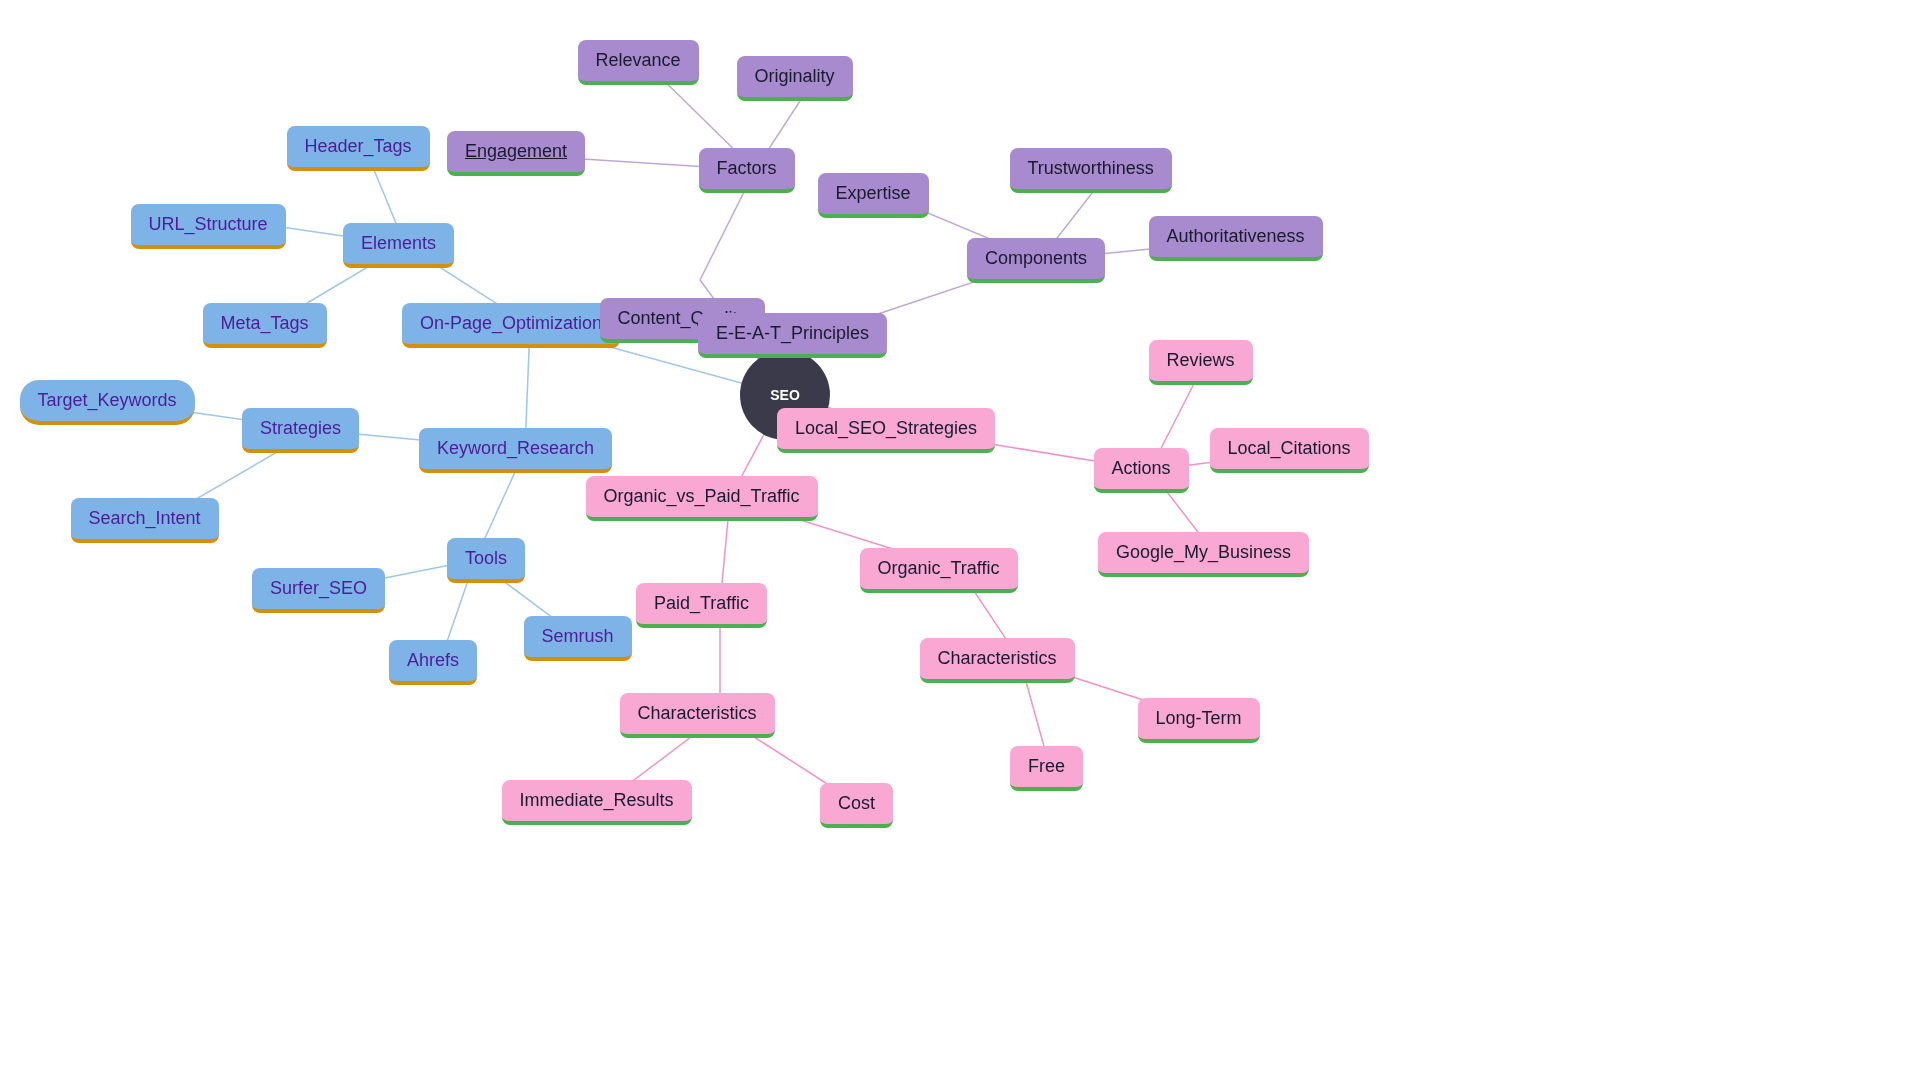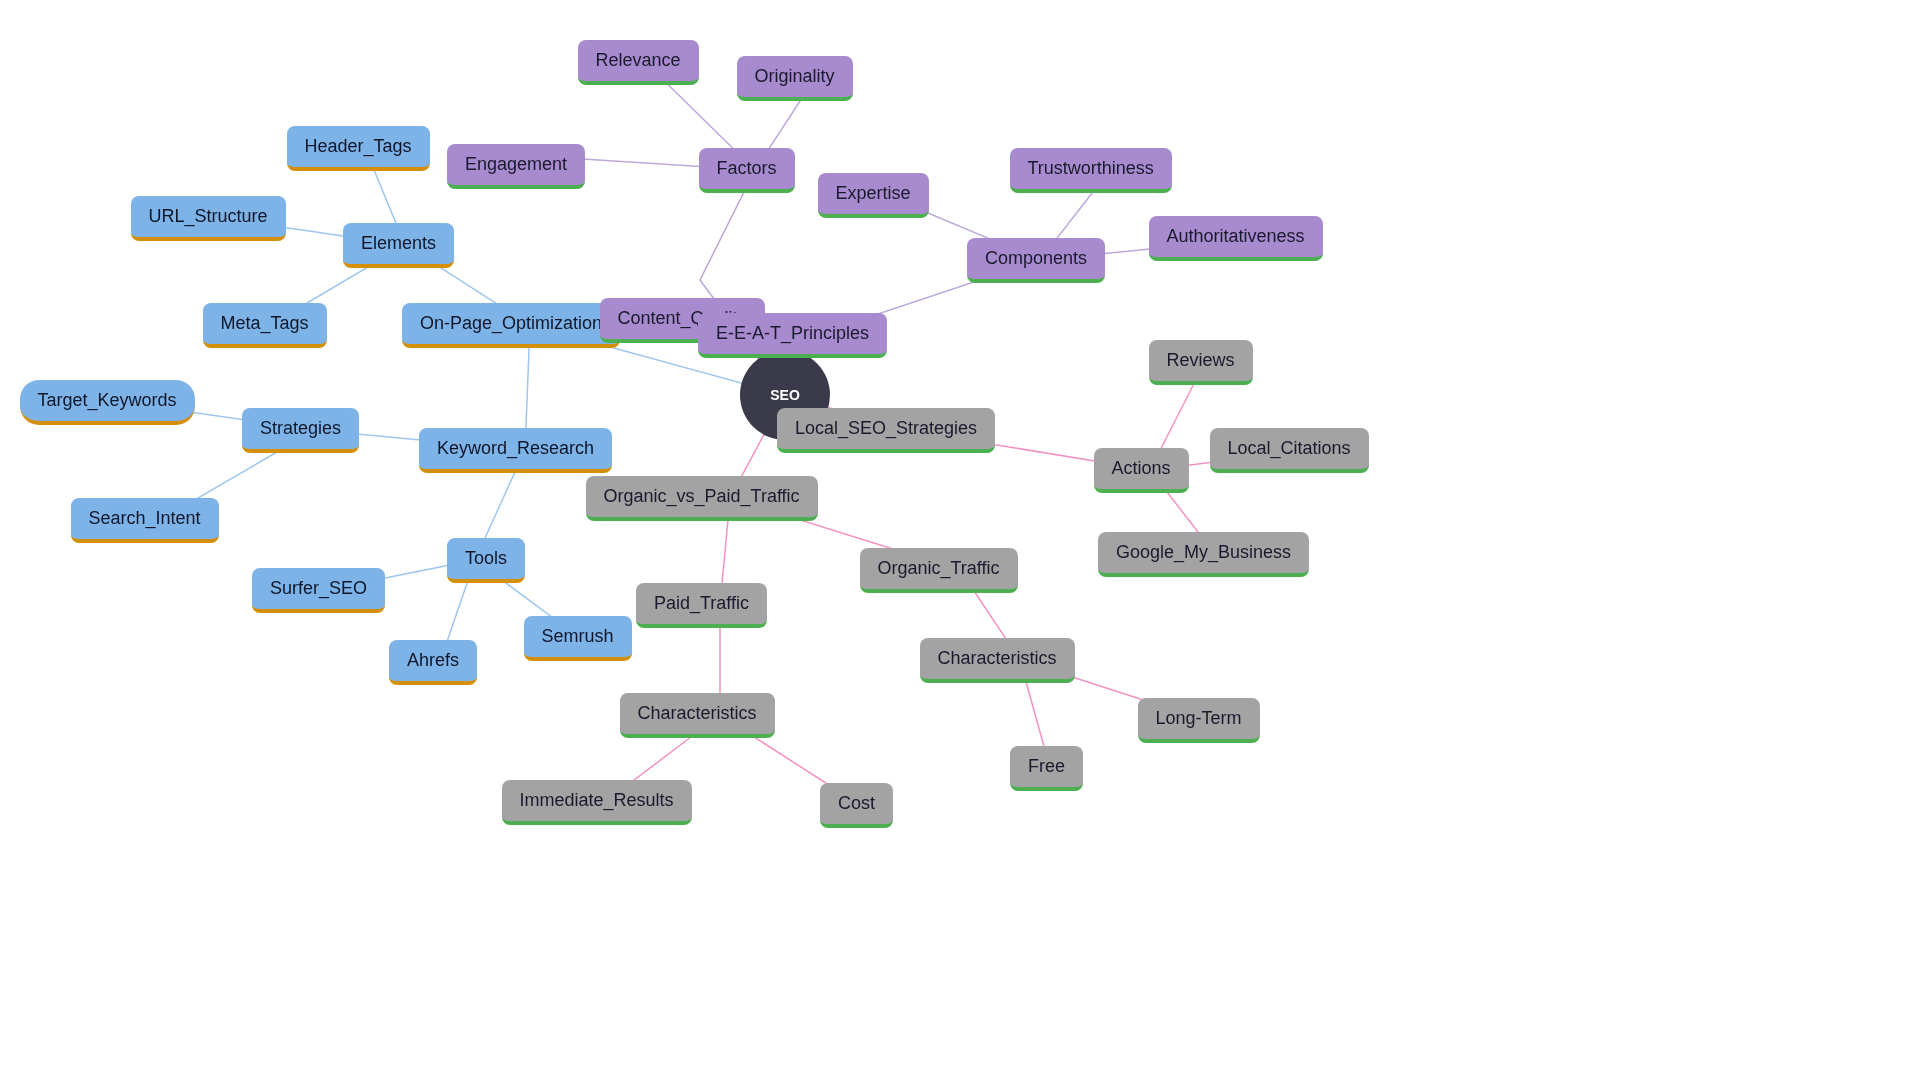--- a/index.html
+++ b/index.html
@@ -38,32 +38,32 @@
       height: 90px;
       display: flex;
       align-items: center;
       justify-content: center;
       font-size: 14px;
       font-weight: bold;
     }
     
     .blue {
       background: #7eb3e8;
-      color: #0f172a;
+      color: #4c1d95;
       border-bottom-color: #d4900a;
     }
     
     .purple {
       background: #a78bce;
       color: #1a1a2e;
       border-bottom-color: #4caf50;
     }
     
     .pink {
-      background: #a3a3a3;
+      background: #f9a8d4;
       color: #1a1a2e;
       border-bottom-color: #4caf50;
       text-align: center;
     }
   </style>
 </head>
 <body>
 
 <svg id="mind-map">
   <defs>
@@ -106,35 +106,35 @@
     <line x1="720" y1="715" x2="860" y2="805" stroke="#f06db0" stroke-width="1.5" opacity="0.75"></line>
     <line x1="960" y1="570" x2="1020" y2="660" stroke="#f06db0" stroke-width="1.5" opacity="0.75"></line>
     <line x1="1020" y1="660" x2="1205" y2="720" stroke="#f06db0" stroke-width="1.5" opacity="0.75"></line>
     <line x1="1020" y1="660" x2="1050" y2="768" stroke="#f06db0" stroke-width="1.5" opacity="0.75"></line>
   </svg>
 
 <div class="node-center" style="left: 740px; top: 350px;">SEO</div>
 <div class="node-label blue" style="left: 402px; top: 303px;">On-Page_Optimization</div>
 <div class="node-label blue" style="left: 343px; top: 223px;">Elements</div>
 <div class="node-label blue" style="left: 286.5px; top: 126px;">Header_Tags</div>
-<div class="node-label blue" style="left: 130.5px; top: 196px;">URL_Structure</div>
+<div class="node-label blue" style="left: 130.5px; top: 204px;">URL_Structure</div>
 <div class="node-label blue" style="left: 202.5px; top: 303px;">Meta_Tags</div>
 <div class="node-label blue" style="left: 419px; top: 428px;">Keyword_Research</div>
 <div class="node-label blue" style="left: 242px; top: 408px;">Strategies</div>
 <div class="node-label blue" style="left: 19.5px; top: 380px; border-radius: 19px;">Target_Keywords</div>
 <div class="node-label blue" style="left: 70.5px; top: 498px;">Search_Intent</div>
 <div class="node-label blue" style="left: 447px; top: 538px; text-align: center;">Tools</div>
 <div class="node-label blue" style="left: 252px; top: 568px;">Surfer_SEO</div>
 <div class="node-label blue" style="left: 389px; top: 640px;">Ahrefs</div>
 <div class="node-label blue" style="left: 523.5px; top: 616px;">Semrush</div>
 <div class="node-label purple" style="left: 599.5px; top: 258px; margin-top: 40px;">Content_Quality</div>
 <div class="node-label purple" style="left: 698.5px; top: 148px;">Factors</div>
 <div class="node-label purple" style="left: 577.5px; top: 40px;">Relevance</div>
 <div class="node-label purple" style="left: 736.5px; top: 56px;">Originality</div>
-<div class="node-label purple" style="left: 447px; top: 144px;">Engagement</div>
+<div class="node-label purple" style="left: 447px; top: 131px; text-decoration: underline;">Engagement</div>
 <div class="node-label purple" style="left: 698px; top: 313px;">E-E-A-T_Principles</div>
 <div class="node-label purple" style="left: 967px; top: 238px;">Components</div>
 <div class="node-label purple" style="left: 817.5px; top: 173px;">Expertise</div>
 <div class="node-label purple" style="left: 1009.5px; top: 148px;">Trustworthiness</div>
 <div class="node-label purple" style="left: 1148.5px; top: 216px;">Authoritativeness</div>
 <div class="node-label pink" style="left: 777px; top: 408px;">Local_SEO_Strategies</div>
 <div class="node-label pink" style="left: 1093.5px; top: 448px;">Actions</div>
 <div class="node-label pink" style="left: 1148.5px; top: 340px;">Reviews</div>
 <div class="node-label pink" style="left: 1209.5px; top: 428px;">Local_Citations</div>
 <div class="node-label pink" style="left: 1098px; top: 532px;">Google_My_Business</div>

